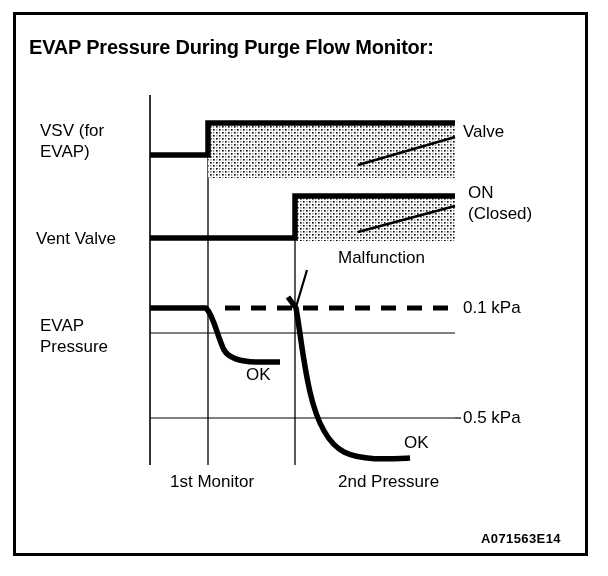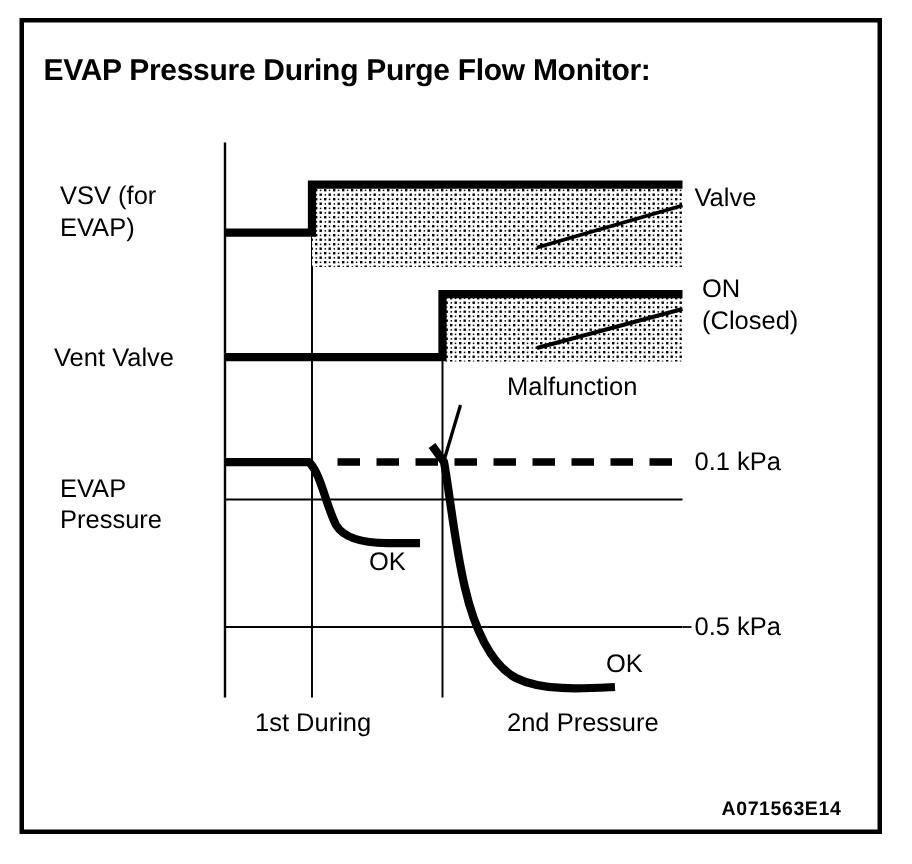--- a/index.html
+++ b/index.html
@@ -140,18 +140,18 @@
     <span>ON</span><br>
     <span>(Closed)</span>
   </div>
   <div class="lbl lbl-p01">0.1 kPa</div>
   <div class="lbl lbl-p05">0.5 kPa</div>
 
   <div class="lbl lbl-malf">Malfunction</div>
   <div class="lbl lbl-ok1">OK</div>
   <div class="lbl lbl-ok2">OK</div>
 
-  <div class="lbl lbl-m1">1st During</div>
+  <div class="lbl lbl-m1">1st Monitor</div>
   <div class="lbl lbl-m2">2nd Pressure</div>
 
   <div class="code">A071563E14</div>
 
 </div>
 
 </body></html>

